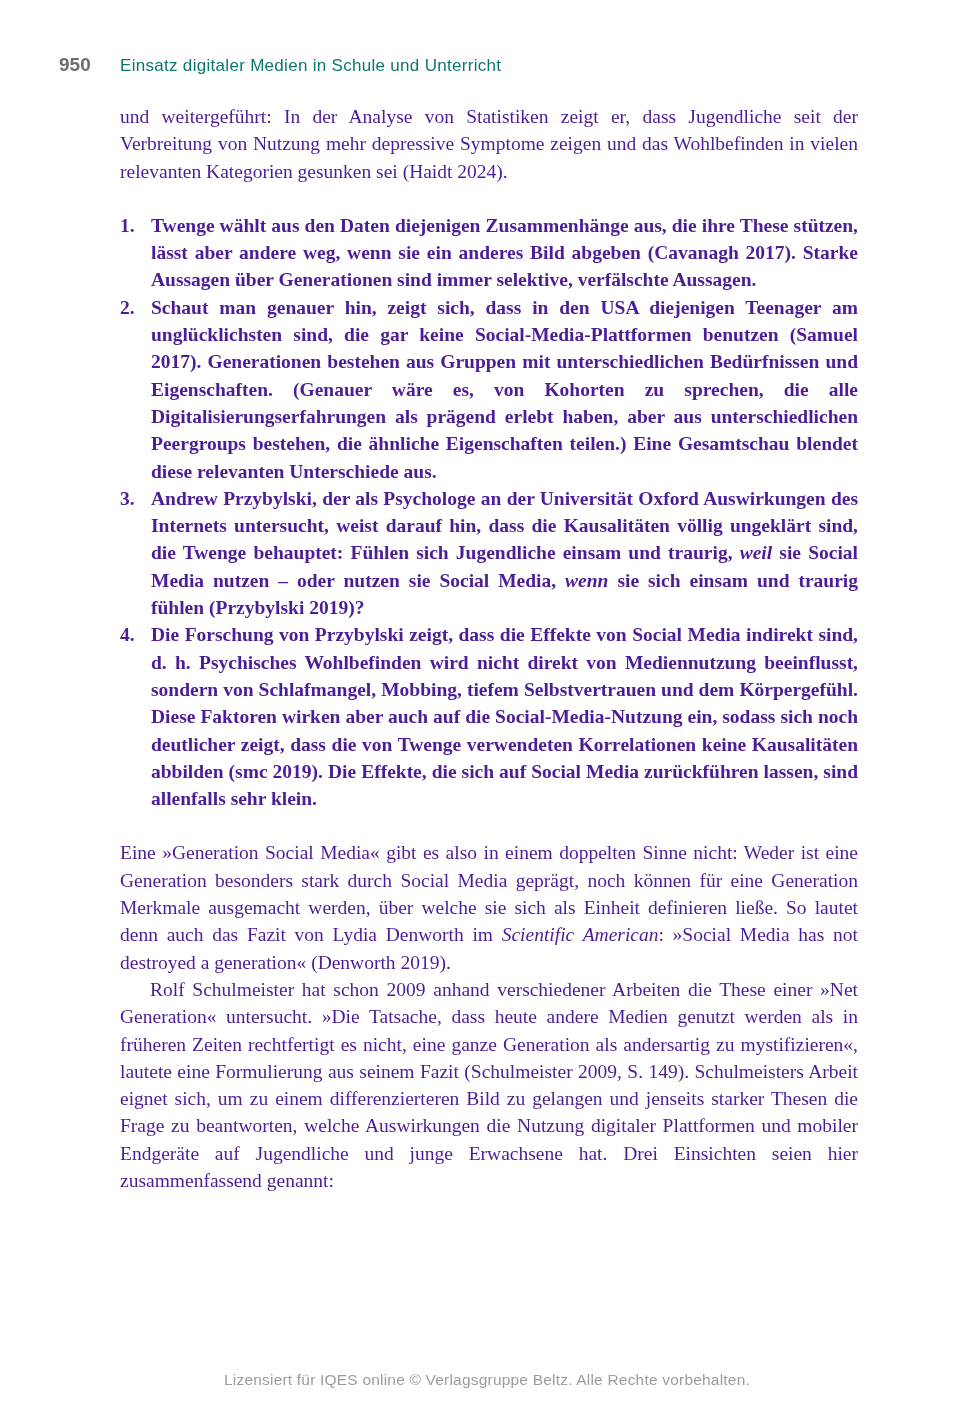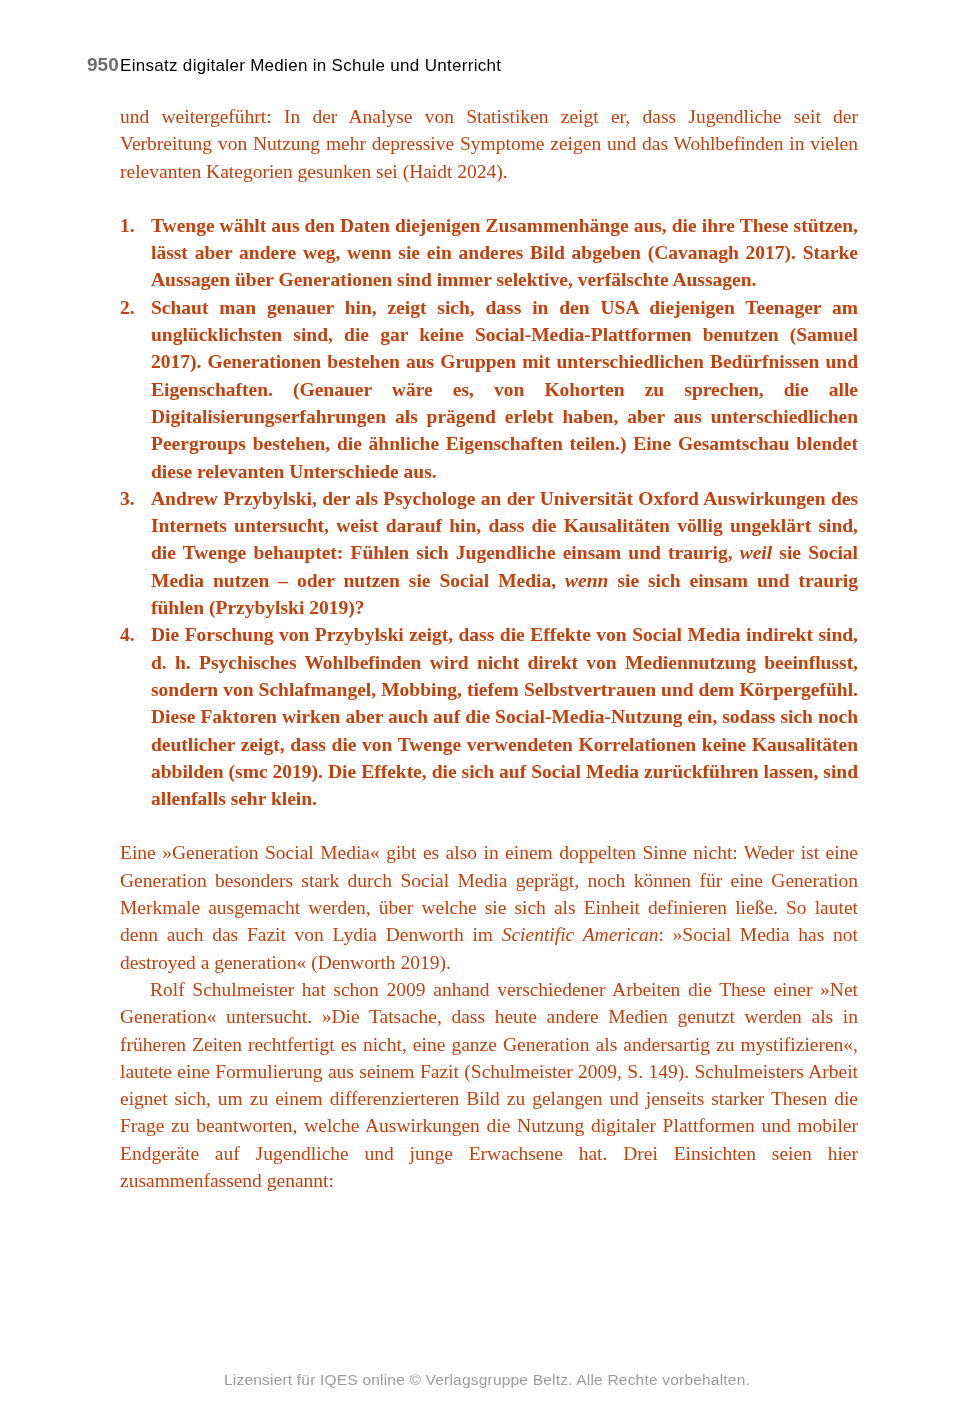--- a/index.html
+++ b/index.html
@@ -16,34 +16,33 @@
     top: 54px; left: 0; right: 0;
     height: 24px;
     font-family: "Liberation Sans", sans-serif;
   }
   .page-number {
     position: absolute;
     left: 59px; top: 0;
     font-size: 19px;
     font-weight: 700;
     color: #6d6d6d;
-    margin-left: 28px;
   }
   .running-header {
     position: absolute;
     left: 120px; top: 2px;
     font-size: 17px;
-    color: #000000;
+    color: #0f766e;
     letter-spacing: 0.3px;
   }
   .body-text {
     position: absolute;
     left: 120px; top: 103px;
     width: 738px;
-    color: #c2410c;
+    color: #4c1d95;
     font-size: 19.5px;
     line-height: 27.3px;
   }
   p.para {
     margin: 0;
     text-align: justify;
   }
   p.indent { text-indent: 30px; }
   .space-before { margin-top: 27px !important; }
   ol.num-list {

